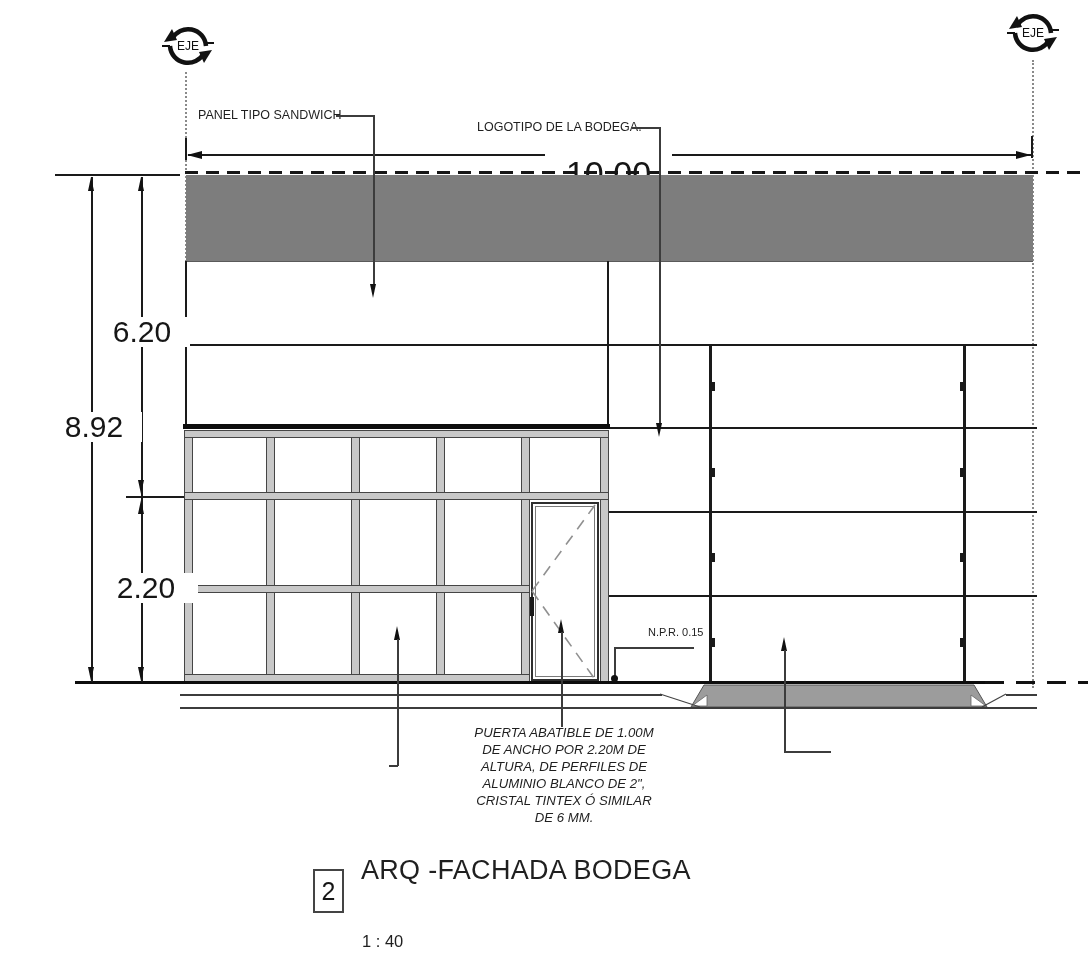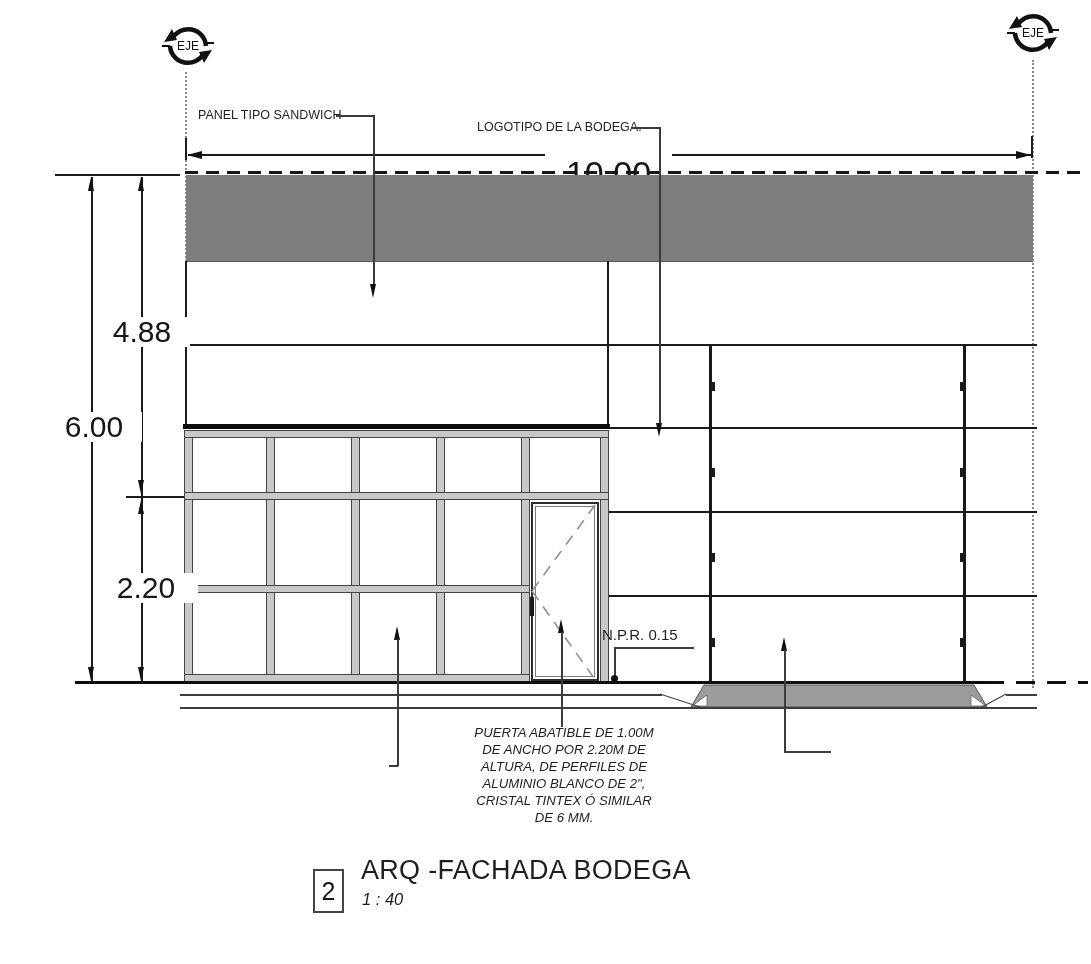--- a/index.html
+++ b/index.html
@@ -112,34 +112,34 @@
   <div class="ln" style="left:55px;top:174px;width:125px;height:2px;"></div>
   <div class="ln" style="left:91px;top:177px;width:2px;height:505px;"></div>
   <div class="ln" style="left:141px;top:177px;width:2px;height:505px;"></div>
   <div class="ln" style="left:126px;top:496px;width:58px;height:2px;"></div>
   <div class="a-up" style="left:88px;top:177px;"></div>
   <div class="a-down" style="left:88px;top:667px;"></div>
   <div class="a-up" style="left:138px;top:177px;"></div>
   <div class="a-down" style="left:138px;top:480px;"></div>
   <div class="a-up" style="left:138px;top:500px;"></div>
   <div class="a-down" style="left:138px;top:667px;"></div>
-  <div class="dimlbl" style="left:94px;top:317px;width:96px;">4.88</div>
-  <div class="dimlbl" style="left:46px;top:412px;width:96px;">6.00</div>
+  <div class="dimlbl" style="left:94px;top:317px;width:96px;">6.20</div>
+  <div class="dimlbl" style="left:46px;top:412px;width:96px;">8.92</div>
   <div class="dimlbl" style="left:94px;top:573px;width:104px;">2.20</div>
 
   <div class="lbl" style="left:198px;top:108px;font-size:12.5px;">PANEL TIPO SANDWICH</div>
   <div class="ln thin" style="left:336px;top:115px;width:38px;height:1.5px;"></div>
   <div class="ln thin" style="left:373px;top:115px;width:1.5px;height:172px;"></div>
   <div class="a-down" style="left:370px;top:284px;"></div>
   <div class="lbl" style="left:477px;top:120px;font-size:12.5px;">LOGOTIPO DE LA BODEGA.</div>
   <div class="ln thin" style="left:632px;top:127px;width:28px;height:1.5px;"></div>
   <div class="ln thin" style="left:659px;top:127px;width:1.5px;height:298px;"></div>
   <div class="a-down" style="left:656px;top:423px;"></div>
 
-  <div class="lbl" style="left:602px;top:626px;font-size:15px;">N.P.R. 0.15</div>
+  <div class="lbl" style="left:648px;top:626px;font-size:11px;">N.P.R. 0.15</div>
   <div class="ln thin" style="left:614px;top:647px;width:80px;height:1.5px;"></div>
   <div class="ln thin" style="left:614px;top:647px;width:1.5px;height:31px;"></div>
   <div style="position:absolute;left:611px;top:675px;width:7px;height:7px;border-radius:50%;background:#111;"></div>
 
   <div class="a-up" style="left:394px;top:626px;"></div>
   <div class="ln thin" style="left:397px;top:639px;width:1.5px;height:127px;"></div>
   <div class="ln thin" style="left:389px;top:765px;width:9px;height:1.5px;"></div>
 
   <div class="a-up" style="left:558px;top:619px;"></div>
   <div class="ln thin" style="left:561px;top:632px;width:1.5px;height:95px;"></div>
@@ -151,15 +151,15 @@
 DE 6 MM.</div>
 
   <div class="a-up" style="left:781px;top:637px;"></div>
   <div class="ln thin" style="left:784px;top:650px;width:1.5px;height:102px;"></div>
   <div class="ln thin" style="left:784px;top:751px;width:47px;height:1.5px;"></div>
 
   <div style="position:absolute;left:313px;top:869px;width:31px;height:44px;border:2px solid #444;box-sizing:border-box;background:#fff;text-align:center;">
     <span style="font-size:25px;line-height:40px;">2</span>
   </div>
   <div class="lbl" style="left:361px;top:855px;font-size:27px;letter-spacing:0.3px;">ARQ -FACHADA BODEGA</div>
-  <div class="lbl" style="left:362px;top:890px;font-size:16.5px;font-style:italic;">1 : 40</div>
+  <div class="lbl" style="left:362px;top:932px;font-size:16.5px;">1 : 40</div>
 
 </div>
 
 </body></html>

